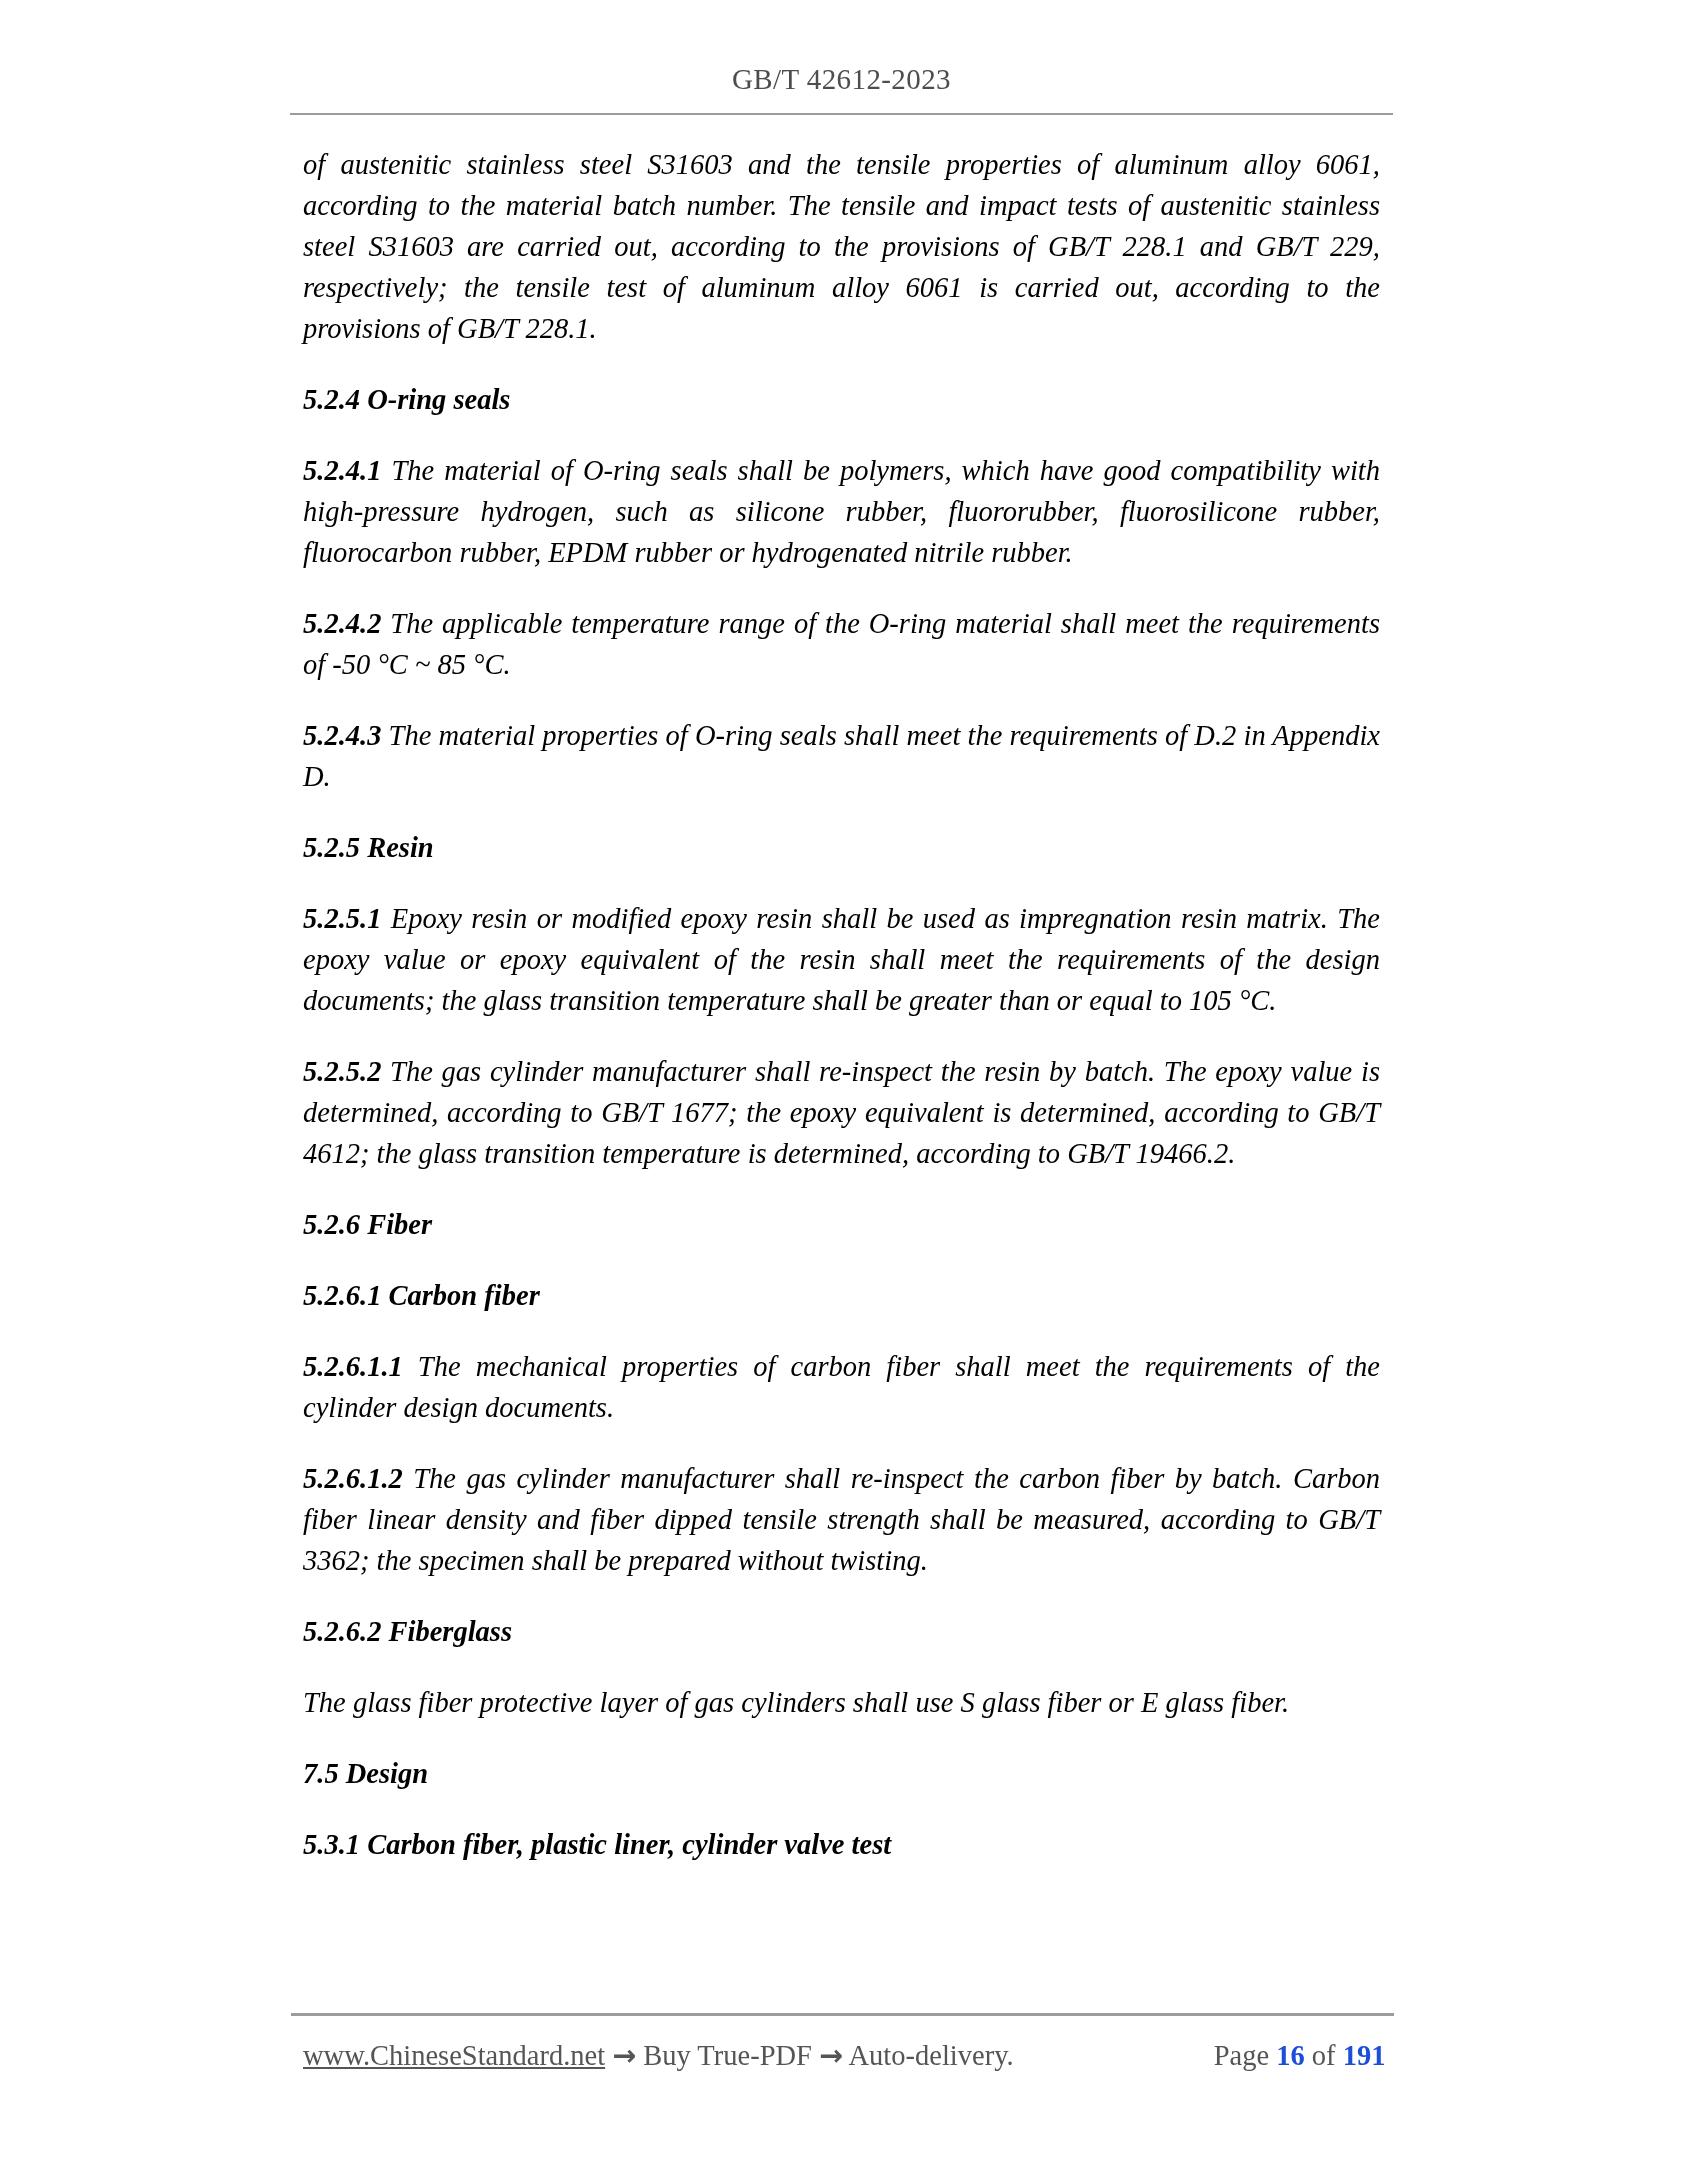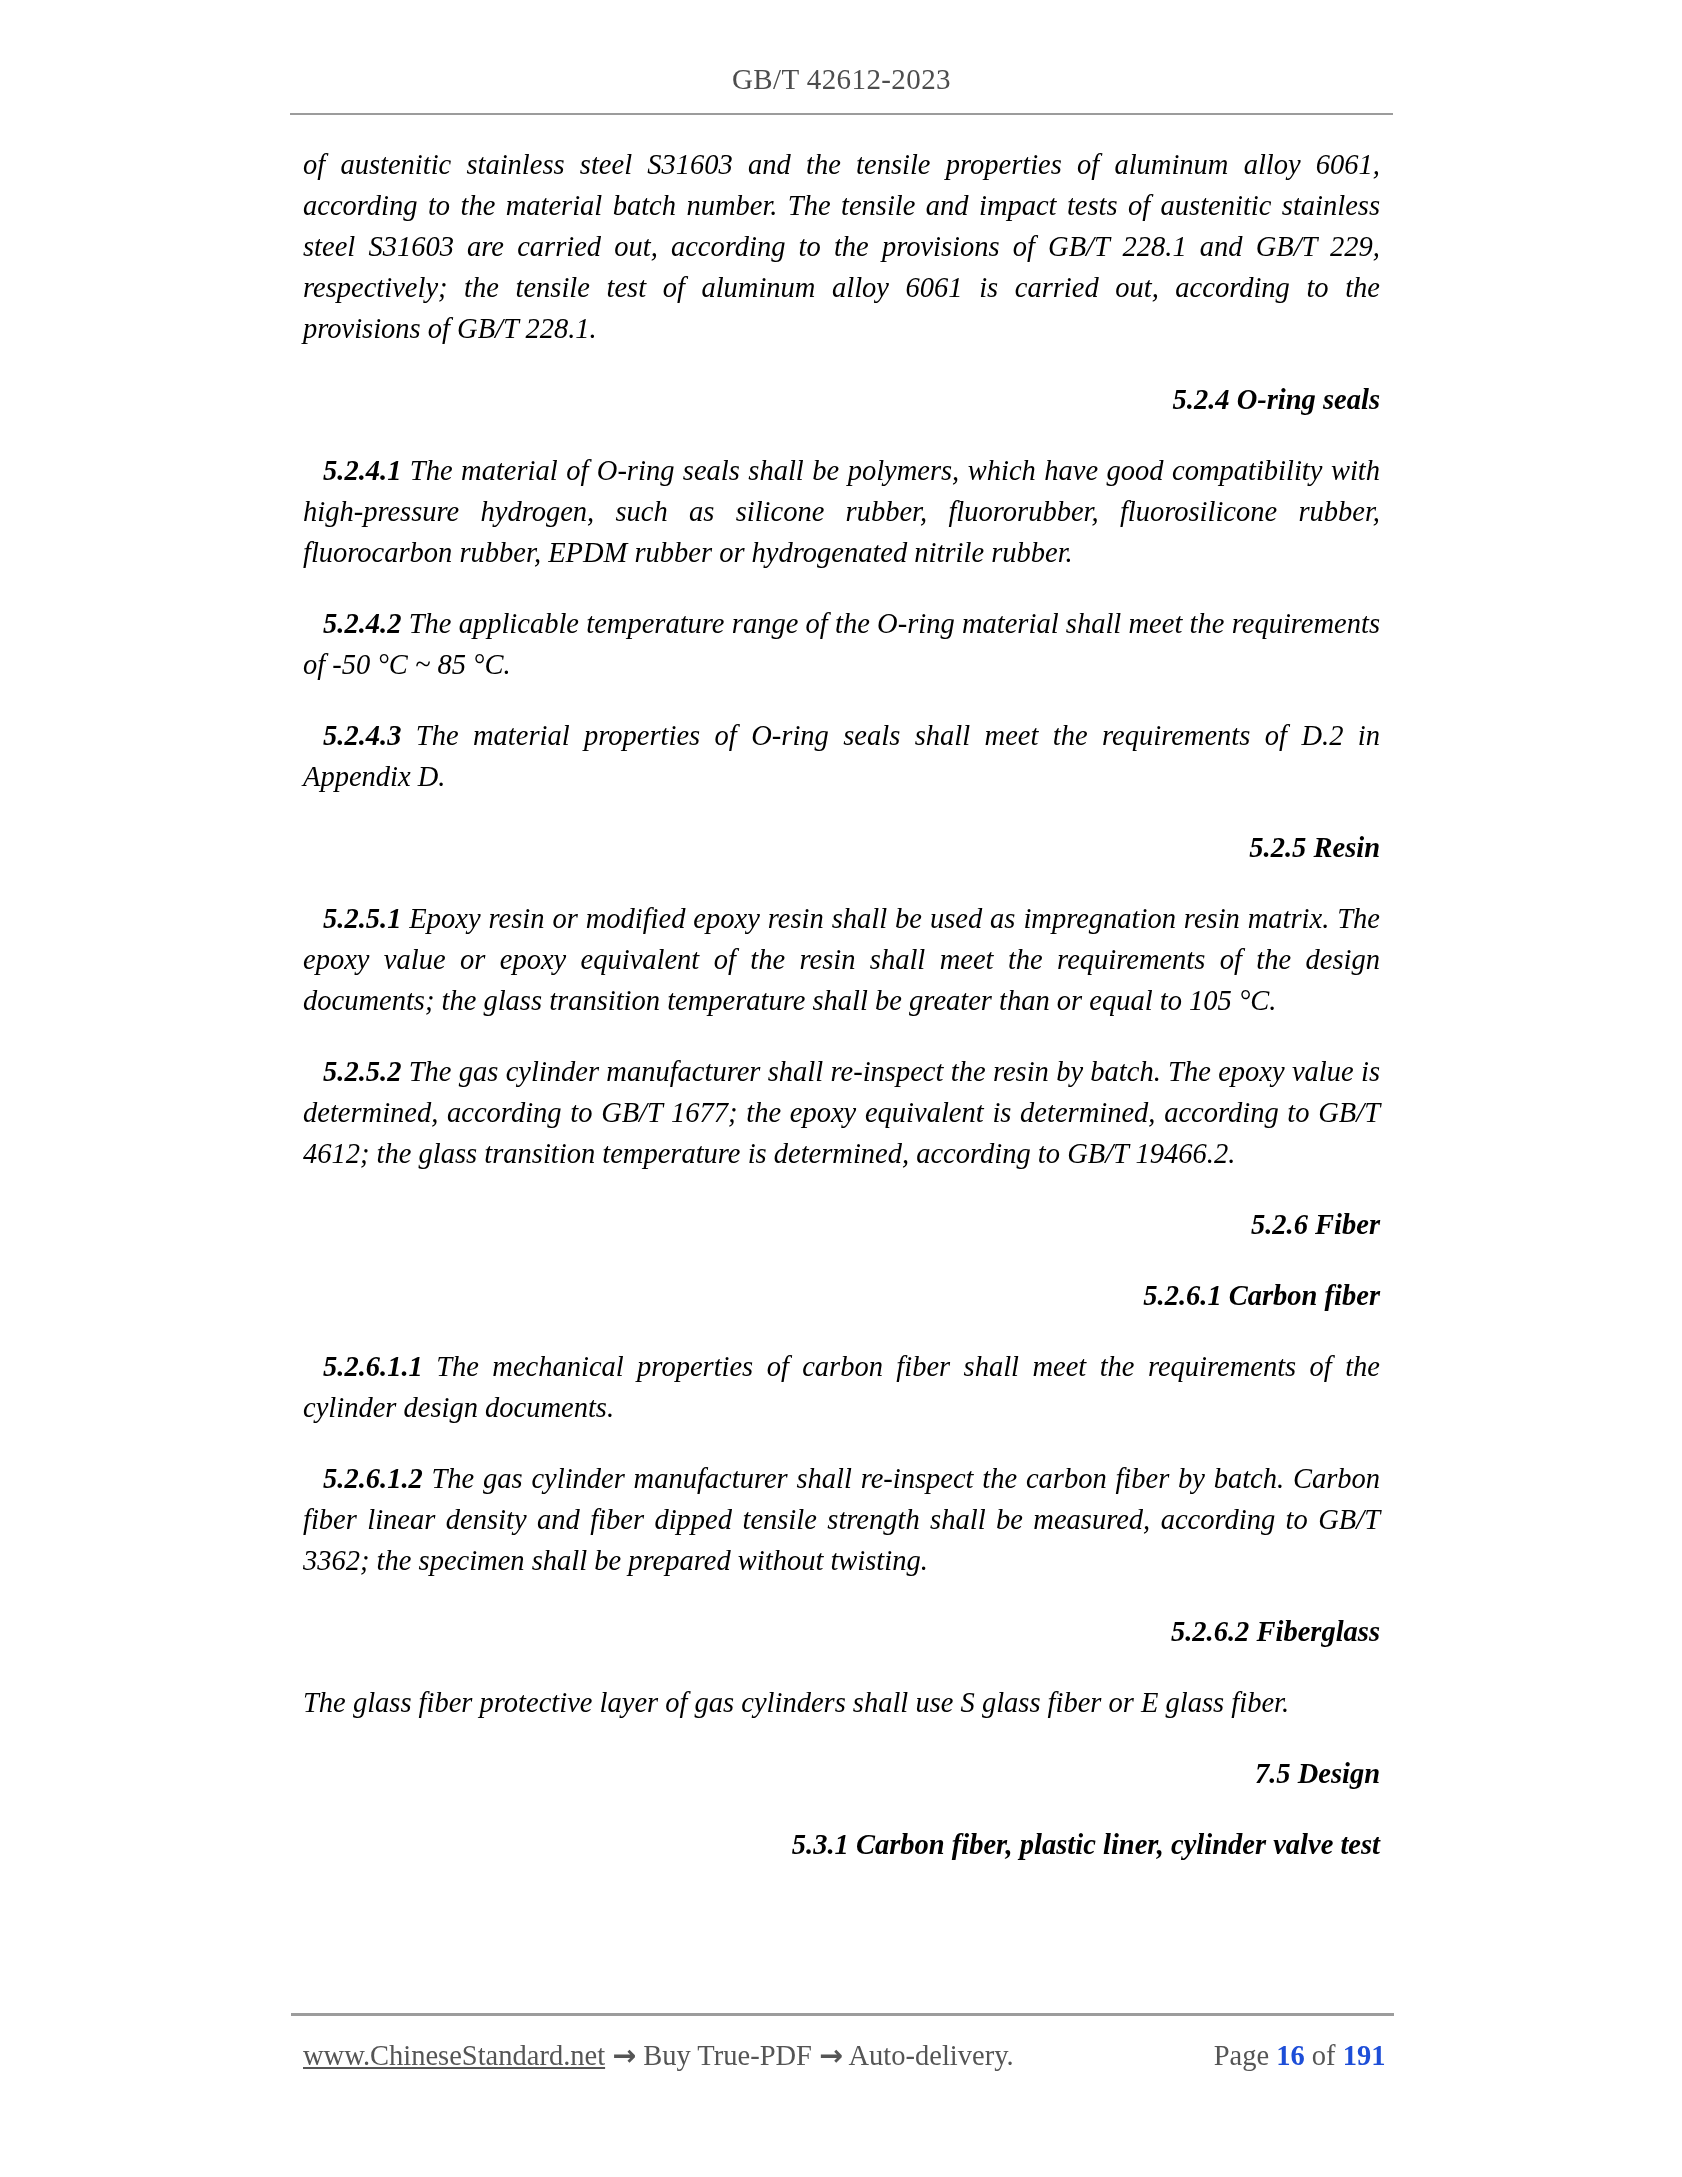--- a/index.html
+++ b/index.html
@@ -34,24 +34,24 @@
     width: 1077px;
     margin: 29px auto 0 auto;
     font-size: 28.5px;
     line-height: 41px;
     text-align: justify;
     font-style: italic;
   }
   .content .par { margin: 0 0 30px 0; }
   .content .hd {
     font-weight: bold;
-    text-align: right;
+    text-align: left;
     margin: 0 0 30px 0;
   }
-  .num { font-weight: bold; margin-left: 20px; }
+  .num { font-weight: bold; }
   .footer {
     position: absolute;
     top: 2013px;
     left: 291px;
     width: 1103px;
     color: #555555;
     font-size: 28.5px;
   }
   .footer-row {
     display: flex;

